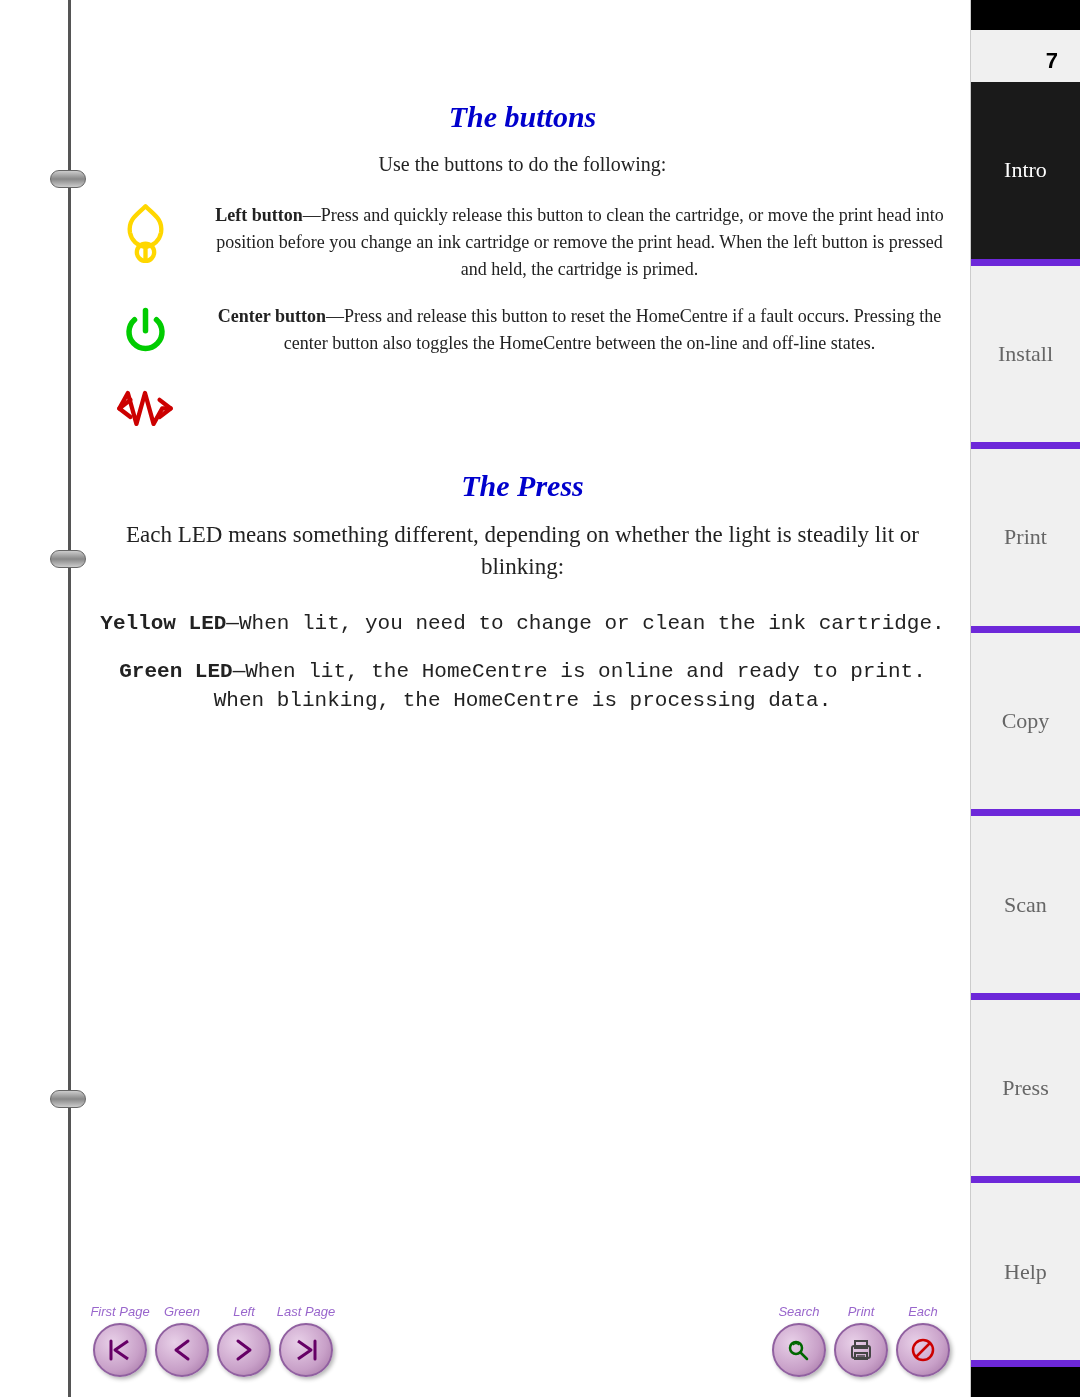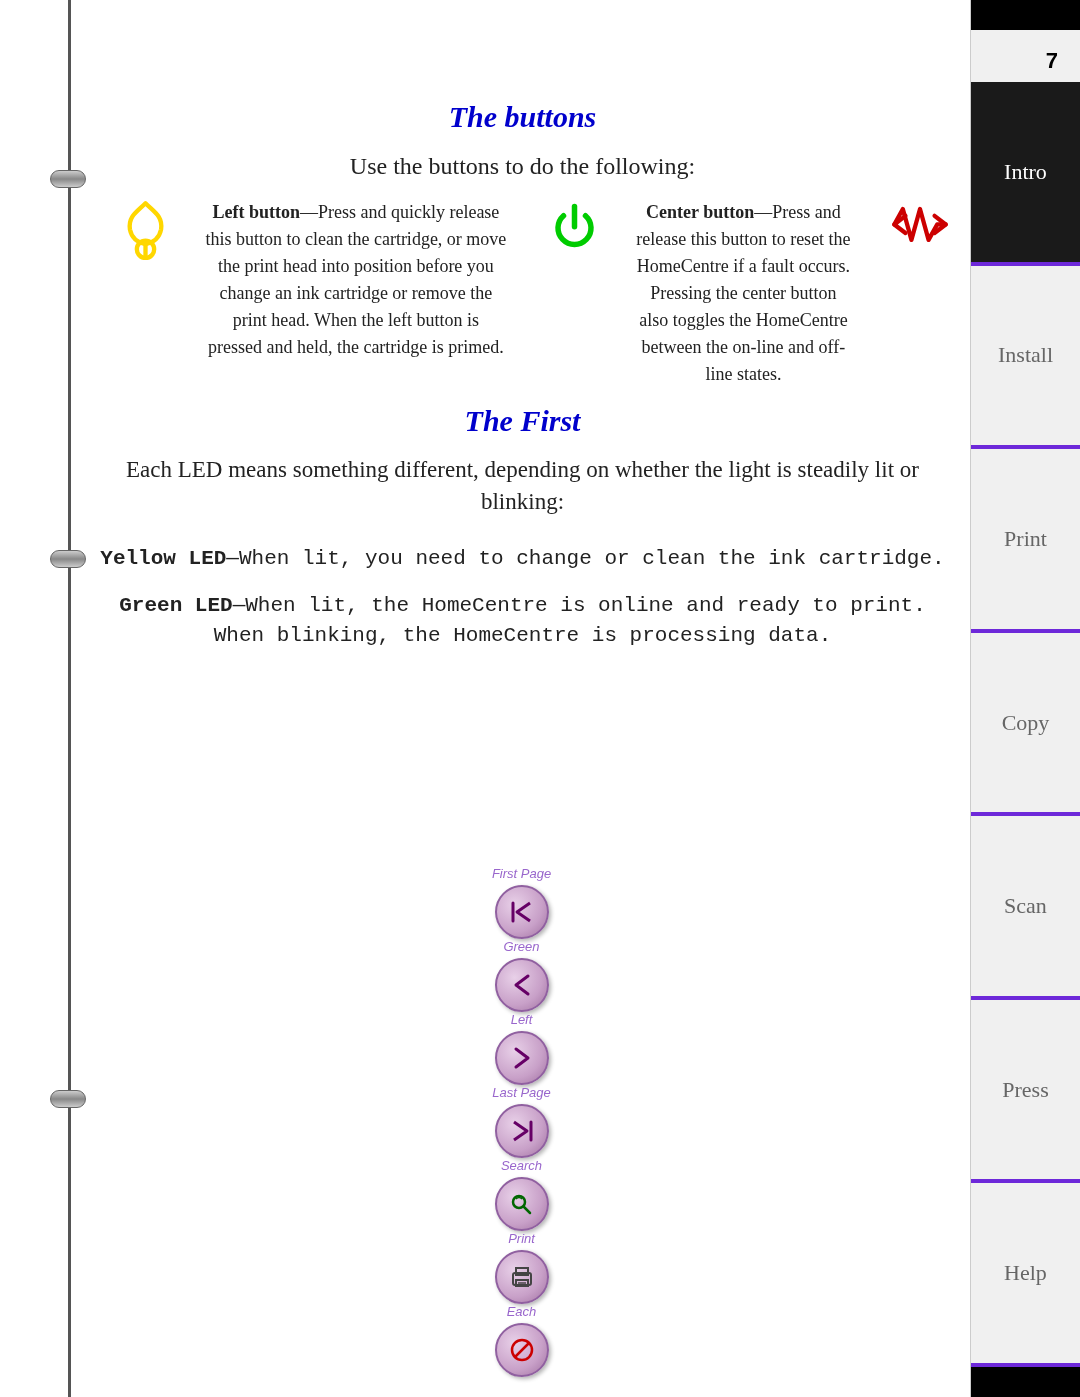--- a/index.html
+++ b/index.html
@@ -56,21 +56,21 @@
     }
 
     .sidebar-tab {
       flex: 1;
       display: flex;
       align-items: center;
       justify-content: center;
       font-size: 22px;
       font-family: Times New Roman, Times, serif;
       color: #666;
-      border-bottom: 4px solid #6d28d9;
+      border-bottom: 7px solid #6d28d9;
       cursor: pointer;
       position: relative;
     }
 
     .sidebar-tab.intro-tab {
       background: #1a1a1a;
       color: #fff;
     }
 
     
@@ -86,32 +86,32 @@
     .section-title {
       font-family: Times New Roman, Times, serif;
       font-size: 30px;
       font-weight: bold;
       font-style: italic;
       color: #0000cc;
       margin-bottom: 16px;
     }
 
     .intro-text {
-      font-size: 24px;
+      font-size: 20px;
       color: #222;
-      margin-bottom: 15px;
+      margin-bottom: 24px;
       line-height: 1.4;
     }
 
     
     .button-list {
       display: flex;
-      flex-direction: row;
-      gap: 32px;
-      margin-bottom: 16px;
+      flex-direction: column;
+      gap: 20px;
+      margin-bottom: 36px;
       margin-left: 20px;
     }
 
     .button-item {
       display: flex;
       align-items: flex-start;
       gap: 24px;
     }
 
     .button-icon {
@@ -154,21 +154,20 @@
 
     
     .nav-bar {
       position: absolute;
       bottom: 20px;
       left: 90px;
       right: 125px;
       display: flex;
       align-items: center;
       gap: 0;
-      flex-direction: column;
     }
 
     .nav-group {
       display: flex;
       flex-direction: column;
       align-items: center;
       margin-right: 2px;
     }
 
     .nav-label {
@@ -310,21 +309,21 @@
             <polyline points="52,18 65,28 52,38" fill="none" stroke="#cc0000" stroke-width="5" stroke-linejoin="round" stroke-linecap="round"></polyline>
             <polyline points="18,18 5,28 18,38" fill="none" stroke="#cc0000" stroke-width="5" stroke-linejoin="round" stroke-linecap="round"></polyline>
           </svg>
         </div>
       </div>
 
     </div>
   </div>
 
   <div class="led-section">
-    <div class="section-title">The First</div>
+    <div class="section-title">The Press</div>
     <div class="led-intro">Each LED means something different, depending on whether the light is steadily lit or blinking:</div>
     <div class="led-item">
       <strong>Yellow LED</strong>—<span>When lit, you need to change or clean the ink cartridge.</span>
     </div>
     <div class="led-item">
       <strong>Green LED</strong>—<span>When lit, the HomeCentre is online and ready to print.  When blinking, the HomeCentre is processing data.</span>
     </div>
   </div>
 
 </div>

